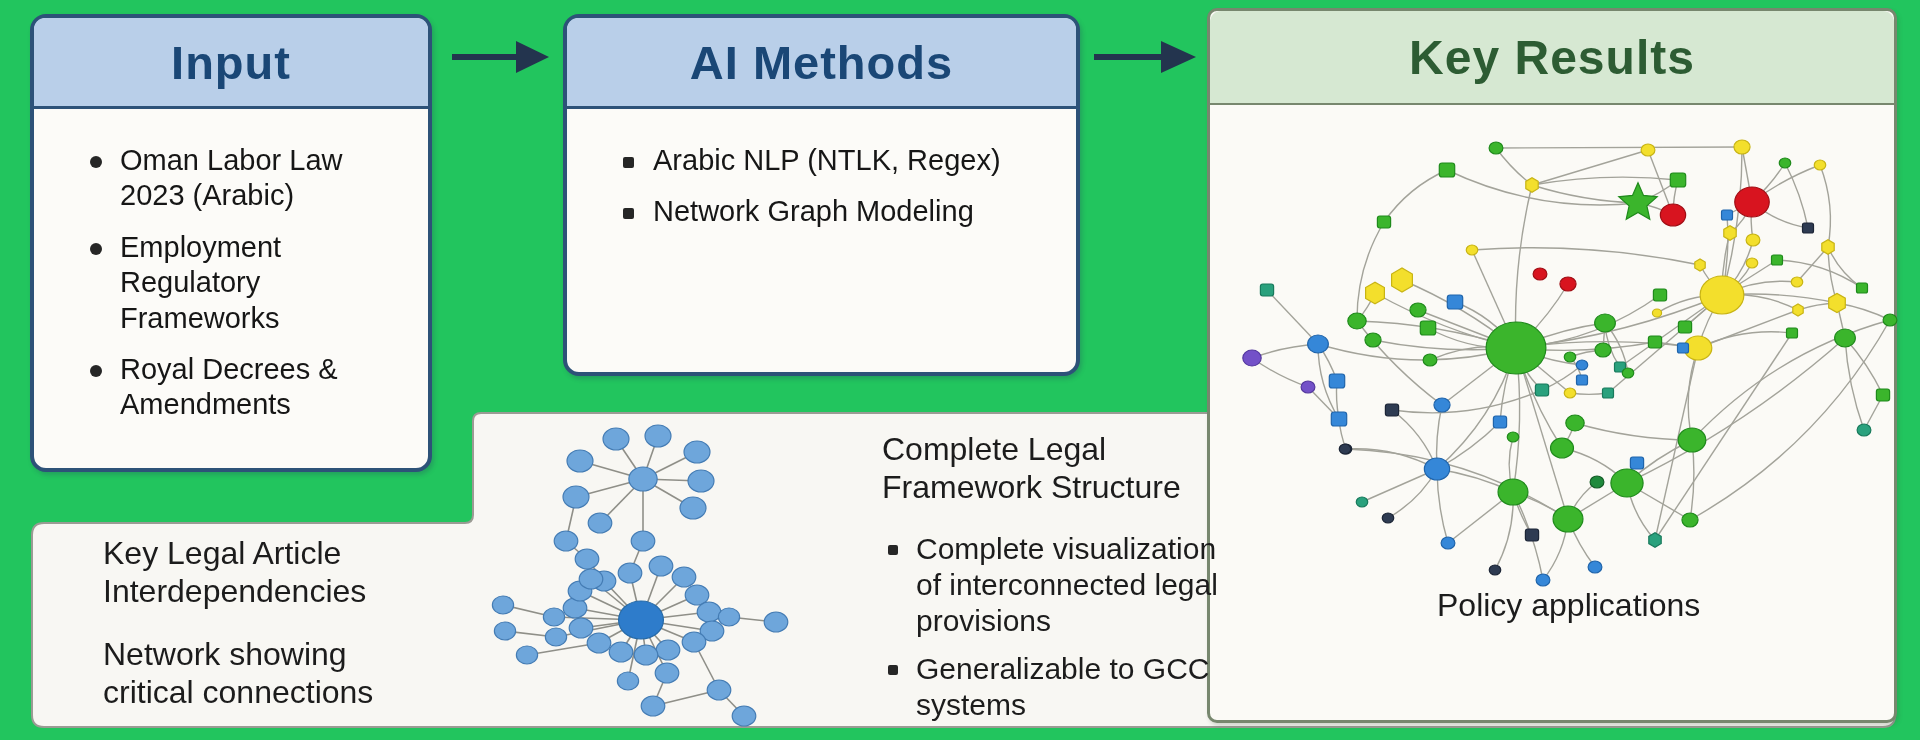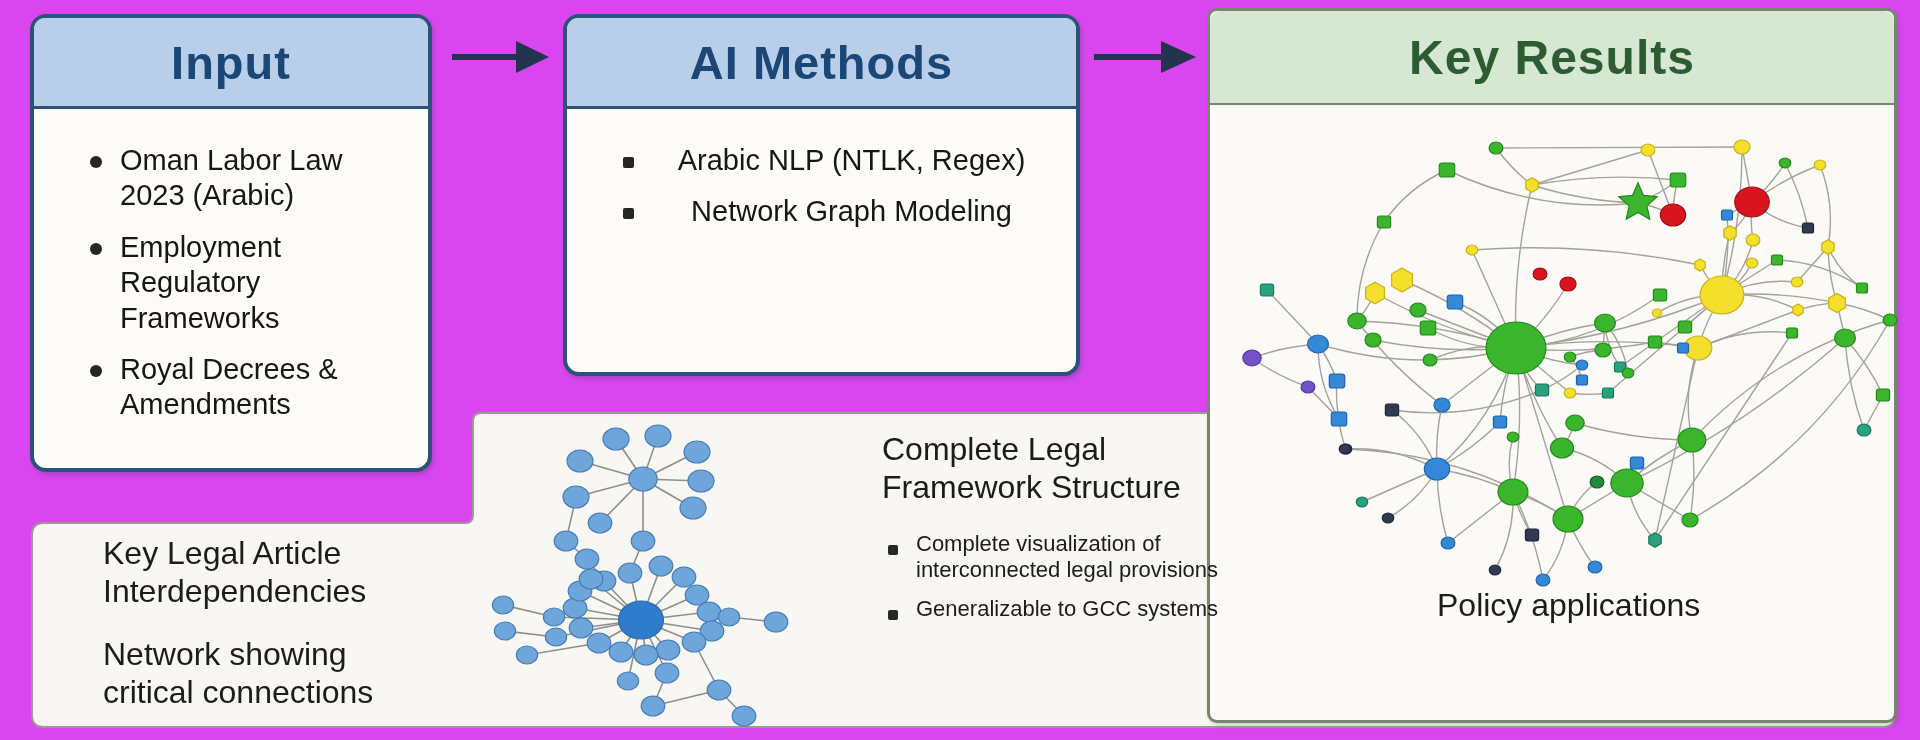--- a/index.html
+++ b/index.html
@@ -1,16 +1,16 @@
 <!DOCTYPE html>
 <html><head>
 <meta charset="utf-8">
 <style>
   html,body{margin:0;padding:0;background:#e8e7e3;}
-  .canvas{position:relative;width:1920px;height:740px;background:#d946ef;
+  .canvas{position:relative;width:1920px;height:740px;background:#22c55e;
           font-family:"Liberation Sans",sans-serif;overflow:hidden;}
   svg.layer{position:absolute;left:0;top:0;pointer-events:none;}
   #bg-layer{z-index:0;} #net-layer{z-index:2;}
   .box{position:absolute;box-sizing:border-box;background:#fcfbf8;z-index:1;}
   .box-blue{border:4px solid #2d5278;border-radius:16px;box-shadow:2px 3px 4px rgba(40,60,90,.25);}
   .box-green{border:3px solid #77876e;border-radius:10px;background:#fbfaf6;box-shadow:2px 3px 4px rgba(60,80,60,.2);}
   .box-header{display:flex;align-items:center;justify-content:center;
               border-top-left-radius:11px;border-top-right-radius:11px;}
   .box-blue .box-header{height:88px;background:#b9cfe9;border-bottom:3px solid #2d5278;}
   .box-green .box-header{height:92px;background:#d6e8d2;border-bottom:2px solid #77876e;}
@@ -20,21 +20,21 @@
   ul.bullets li{position:relative;padding-left:38px;margin-bottom:16px;
                 font-size:29px;line-height:1.22;color:#161616;}
   ul.round li::before{content:"";position:absolute;left:8px;top:13px;width:12px;height:12px;
                       border-radius:50%;background:#262626;}
   ul.squarem li::before{content:"";position:absolute;left:8px;top:14px;width:11px;height:11px;
                       border-radius:2px;background:#262626;}
   .note{position:absolute;z-index:3;color:#1c1c1c;}
   .note p{margin:0 0 24px 0;font-size:32px;line-height:1.2;}
   .note-heading{font-size:33px;line-height:1.2;margin:0 0 14px 0;}
   ul.mini{list-style:none;margin:0;padding:0;}
-  ul.mini li{position:relative;padding-left:34px;margin-bottom:12px;font-size:22px;line-height:1.2;}
+  ul.mini li{position:relative;padding-left:34px;margin-bottom:12px;font-size:30px;line-height:1.2;}
   ul.mini.round li::before{content:"";position:absolute;left:6px;top:13px;width:10px;height:10px;
                       border-radius:50%;background:#262626;}
   ul.mini.squarem li::before{content:"";position:absolute;left:6px;top:14px;width:10px;height:10px;
                       border-radius:2px;background:#262626;}
 </style>
 </head>
 <body>
 
 <div class="canvas">
 
@@ -46,21 +46,21 @@
     <div class="box-header">
       <span class="box-title">Input</span>
     </div>
     <ul class="bullets round">
         <li>Oman Labor Law 2023 (Arabic)</li>
         <li>Employment Regulatory Frameworks</li>
         <li>Royal Decrees &amp; Amendments</li>
       </ul>
   </div>
 
-  <div class="box box-blue" style="left:563px;top:14px;width:517px;height:362px;text-align:center;">
+  <div class="box box-blue" style="left:563px;top:14px;width:517px;height:362px;">
     <div class="box-header">
       <span class="box-title">AI Methods</span>
     </div>
     <ul class="bullets squarem">
         <li>Arabic NLP (NTLK, Regex)</li>
         <li>Network Graph Modeling</li>
       </ul>
   </div>
 
   <div class="box box-green" style="left:1207px;top:8px;width:690px;height:715px;">

